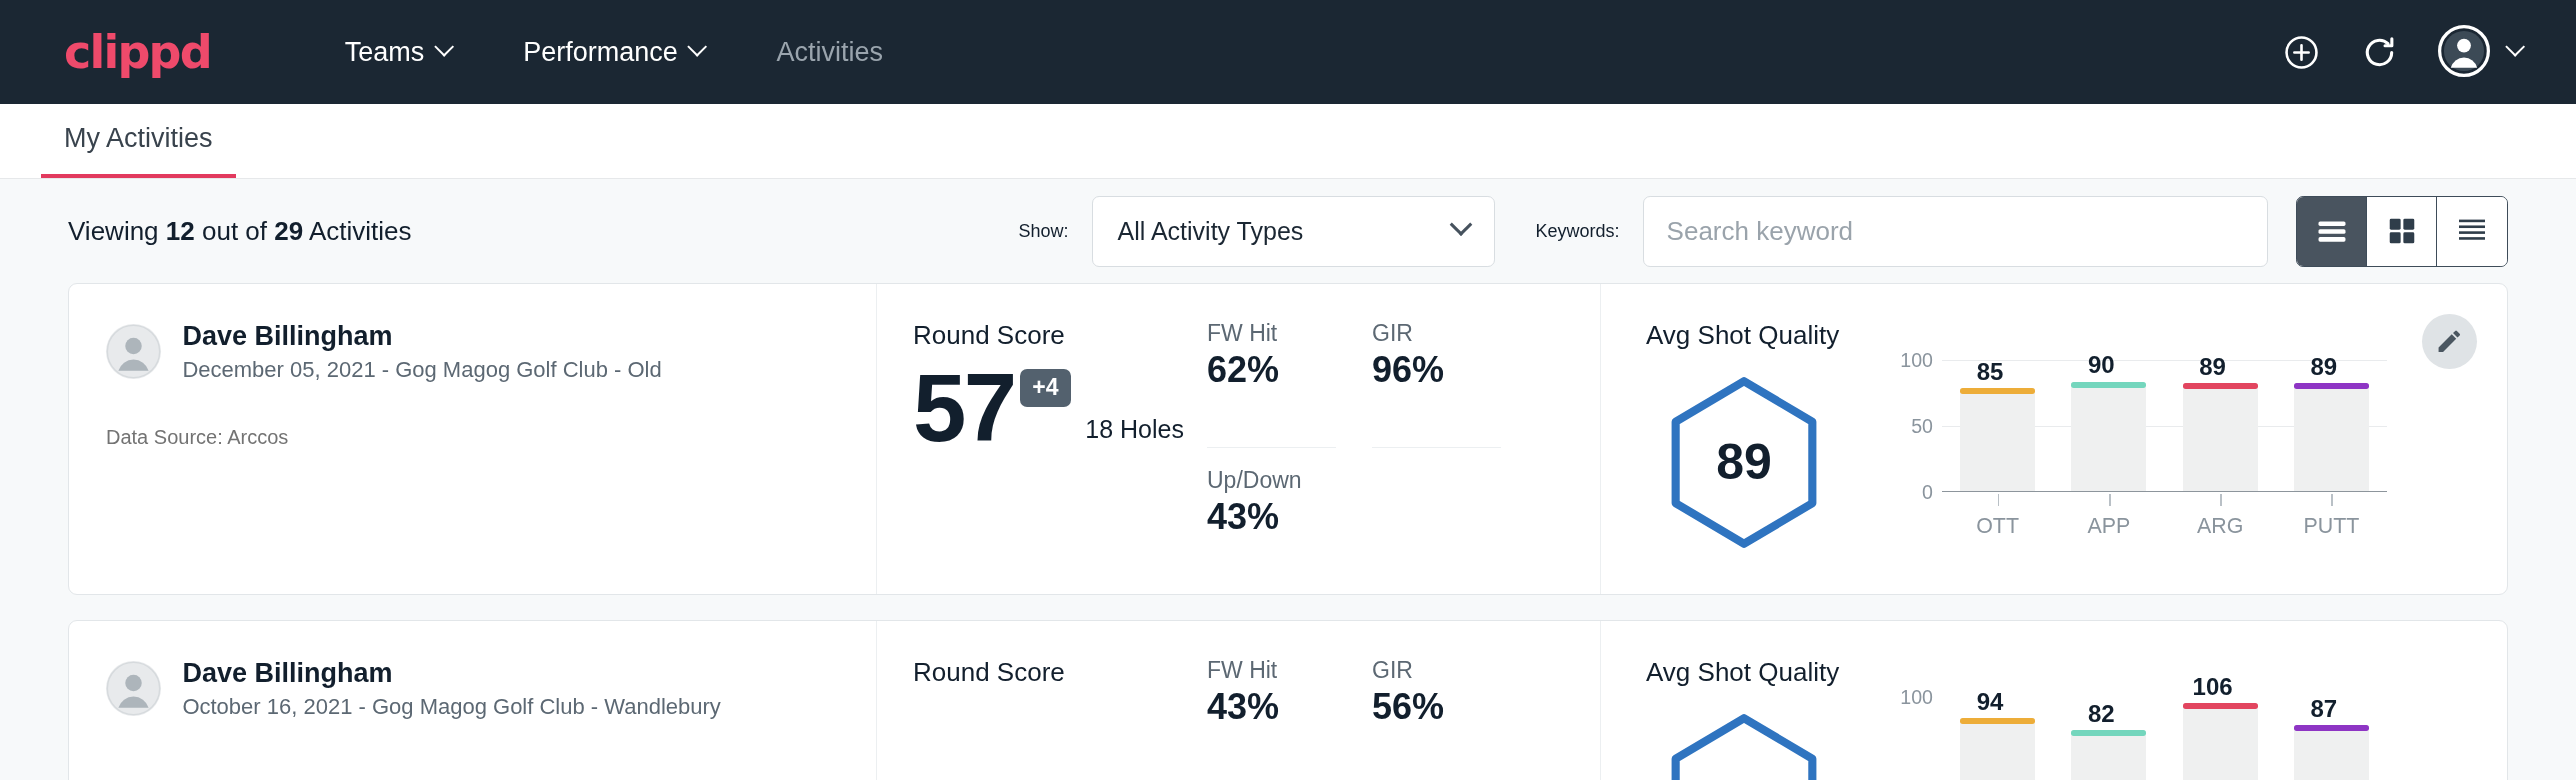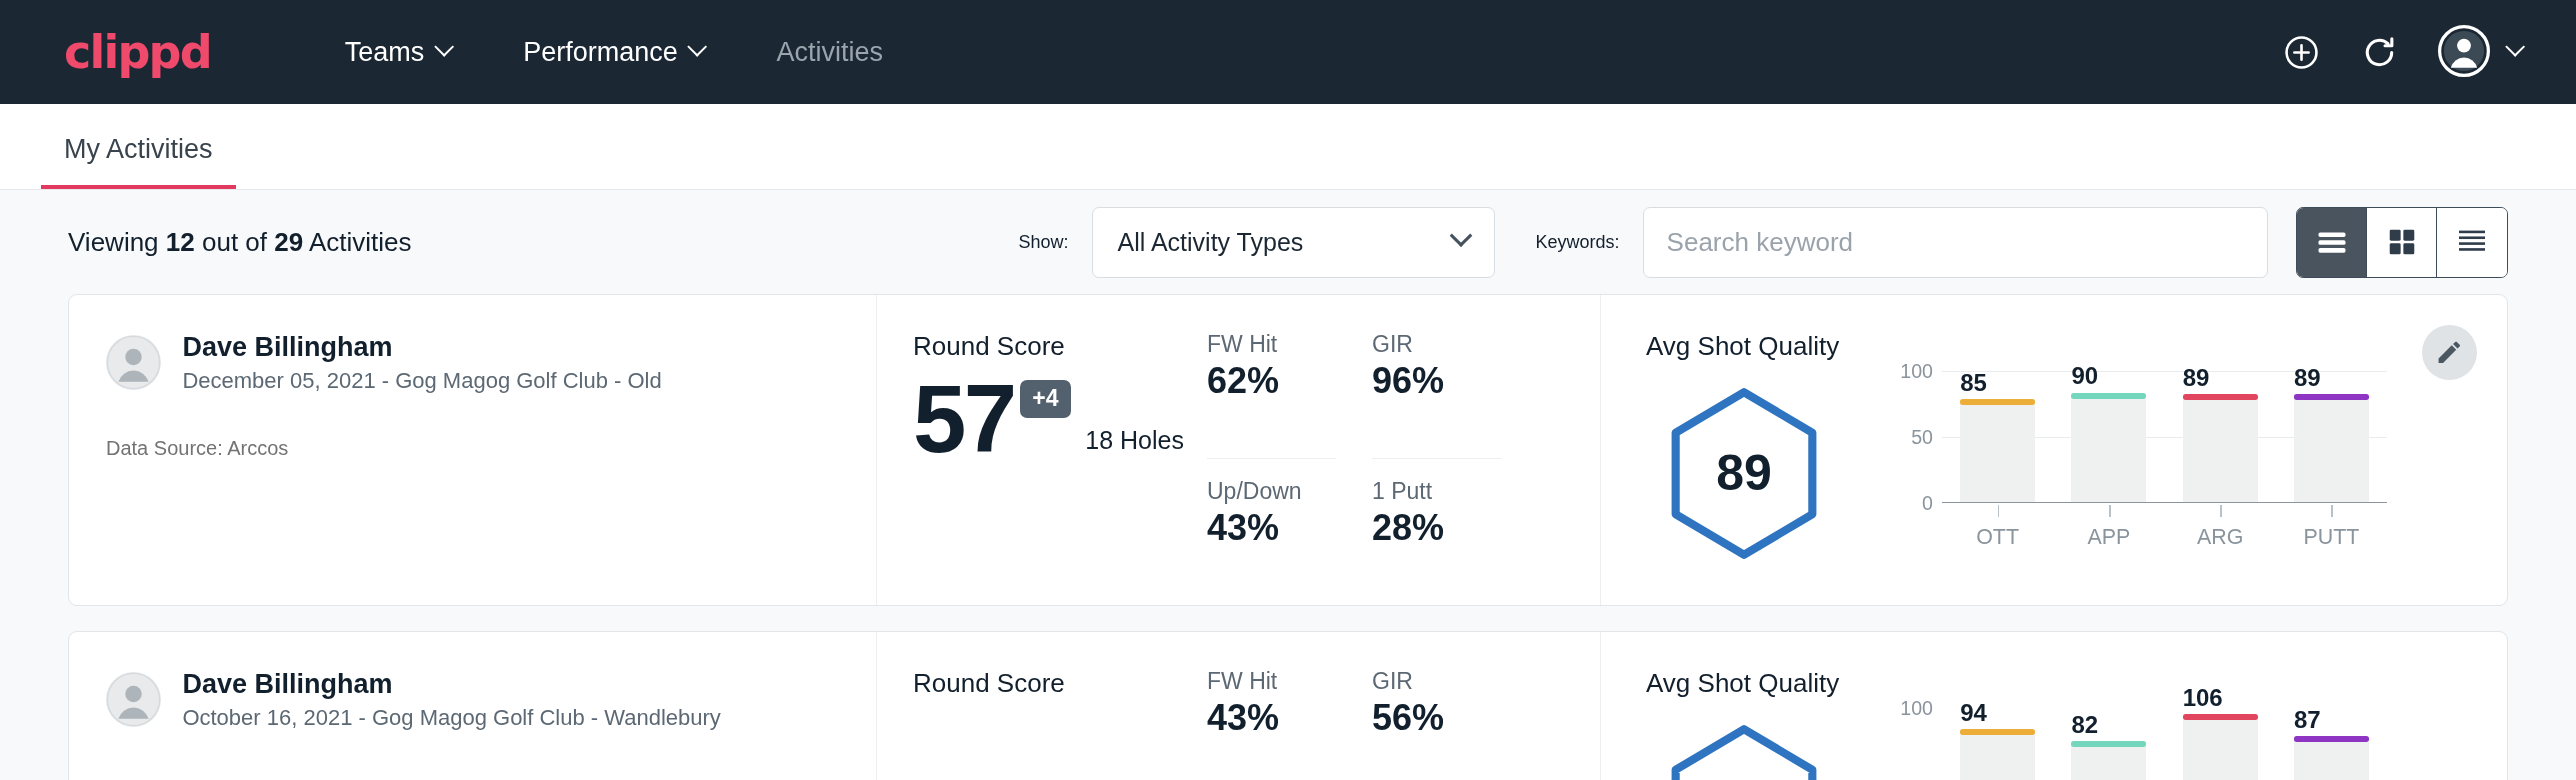--- a/index.html
+++ b/index.html
@@ -53,21 +53,21 @@
     margin-left: auto;
     display: flex;
     align-items: center;
     gap: 39px;
   }
   .icon-btn { cursor: pointer; display: flex; align-items: center; justify-content: center; }
   .avatar-wrap { display:flex; align-items:center; gap: 18px; cursor: pointer; }
 
   
   .tabstrip {
-    height: 86px;
+    height: 75px;
     background: #ffffff;
     display: flex;
     align-items: flex-end;
     padding-left: 41px;
     border-bottom: 0.9px solid #e6e8ea;
   }
   .tab {
     font-size: 27px;
     color: #39434d;
     padding: 0 23px 19.6px 23px;
@@ -304,20 +304,21 @@
   }
   .bar-cap {
     position: absolute;
     top: -5.4px; left: 0; right: 0;
     height: 6.2px;
     border-radius: 2.7px;
   }
   .bar-val {
     position: absolute;
     left: 0; right: 15px;
+    text-align: center;
     font-size: 24px;
     font-weight: 700;
     color: #121f2d;
     margin-top: 12px;
   }
   .xlabels {
     position: absolute;
     left: 55px; right: 0;
     top: 134px;
     display: flex;
@@ -484,24 +485,20 @@
           <div class="stat-val">62%</div>
         </div>
         <div class="stat top">
           <div class="stat-lbl">GIR</div>
           <div class="stat-val">96%</div>
         </div>
         <div class="stat">
           <div class="stat-lbl">Up/Down</div>
           <div class="stat-val">43%</div>
         </div>
-        <div class="stat">
-          <div class="stat-lbl">1 Putt</div>
-          <div class="stat-val">28%</div>
-        </div>
       </div>
 
       <div class="col-quality">
         <div class="q-head">Avg Shot Quality</div>
         <div class="q-body">
           <div class="hex-wrap">
             <div style="position:relative;width:170px;height:179px;">
               <svg width="170" height="179" viewBox="0 0 100 110">
                 <polygon points="50,5 92,30 92,80 50,105 8,80 8,30" fill="#ffffff" stroke="#2f74c0" stroke-width="5" stroke-linejoin="round"></polygon>
               </svg>

